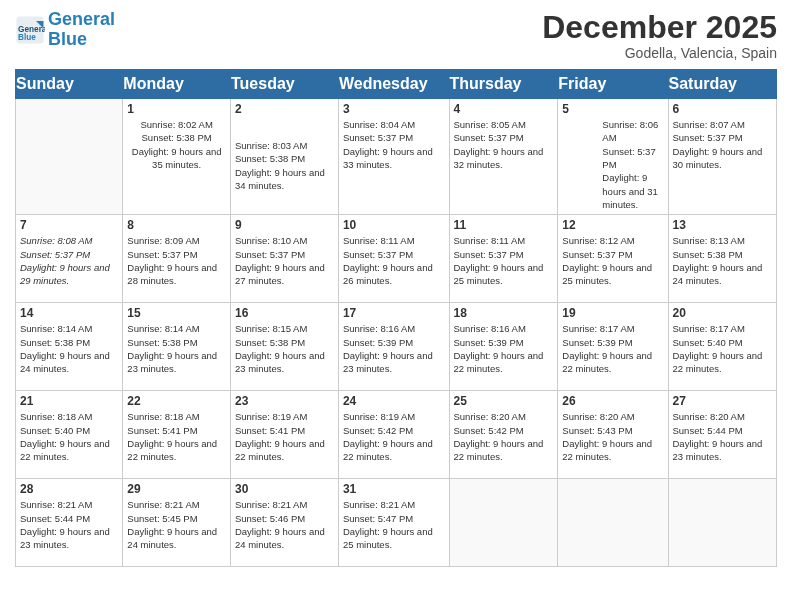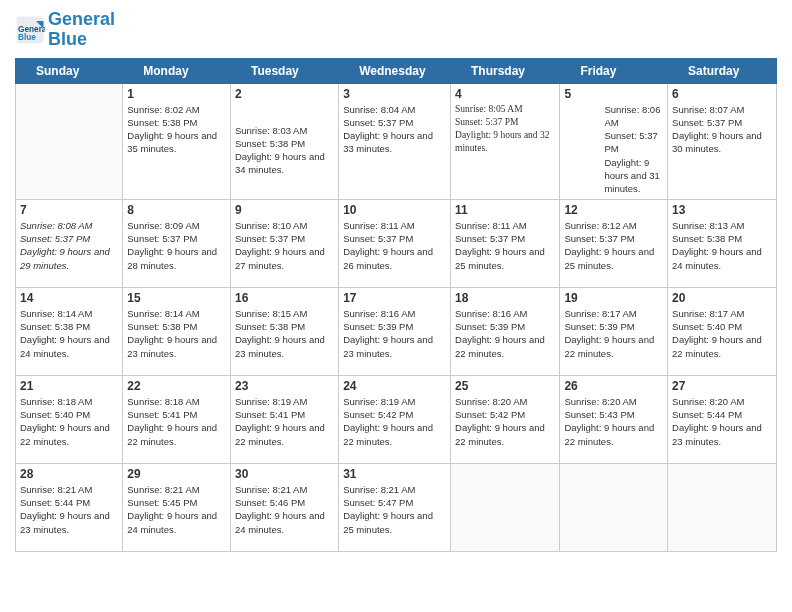--- a/index.html
+++ b/index.html
@@ -54,23 +54,23 @@
       color: #555;
     }
     .calendar {
       width: 100%;
       border-collapse: collapse;
       border: 1px solid #ccc;
     }
     .calendar th {
       background-color: #2e6da4;
       color: #fff;
-      font-size: 12px;
+      font-size: 16px;
       font-weight: bold;
-      padding: 5px 20px;
+      padding: 5px 0;
       text-align: left;
       border: 1px solid #2e6da4;
     }
     .calendar td {
       border: 1px solid #ccc;
       vertical-align: top;
       padding: 3px 4px;
       width: 113px;
       min-height: 75px;
       height: 88px;
@@ -110,59 +110,61 @@
         <text x="4" y="33" font-size="11" font-weight="bold" fill="#2980b9">Blue</text>
         <polygon points="28,8 38,8 38,18" fill="#2980b9"></polygon>
       </svg>
       <div>
         <div class="logo-text">
           <span>General</span><br><span style="color:#2980b9">Blue</span>
         </div>
       </div>
     </div>
     <div class="title-area">
+      <div class="month-title">December 2025</div>
+      <div class="location">Godella, Valencia, Spain</div>
     </div>
   </div>
 
   <table class="calendar">
     <thead>
       <tr>
       <th>Sunday</th>
           <th>Monday</th>
           <th>Tuesday</th>
           <th>Wednesday</th>
           <th>Thursday</th>
           <th>Friday</th>
           <th>Saturday</th>
         </tr>
     </thead>
     <tbody id="calendar-body">
     <tr>
           <td class="empty"></td>
           <td>
             <div class="day-number">1</div>
-            <div class="day-info" style="white-space: pre-line;">Sunrise: 8:02 AM
+            <div class="day-info" style="white-space: pre-line; text-align: center;">Sunrise: 8:02 AM
 Sunset: 5:38 PM
 Daylight: 9 hours and 35 minutes.</div>
           </td>
           <td>
             <div class="day-number">2</div>
             <div class="day-info" style="white-space: pre-line; margin-top: 23px;">Sunrise: 8:03 AM
 Sunset: 5:38 PM
 Daylight: 9 hours and 34 minutes.</div>
           </td>
           <td>
             <div class="day-number">3</div>
             <div class="day-info" style="white-space: pre-line;">Sunrise: 8:04 AM
 Sunset: 5:37 PM
 Daylight: 9 hours and 33 minutes.</div>
           </td>
           <td>
             <div class="day-number">4</div>
-            <div class="day-info" style="white-space: pre-line; font-family: Liberation Serif, serif;">Sunrise: 8:05 AM
+            <div class="day-info" style="white-space: pre-line;">Sunrise: 8:05 AM
 Sunset: 5:37 PM
 Daylight: 9 hours and 32 minutes.</div>
           </td>
           <td>
             <div class="day-number">5</div>
             <div class="day-info" style="white-space: pre-line; margin-left: 40px;">Sunrise: 8:06 AM
 Sunset: 5:37 PM
 Daylight: 9 hours and 31 minutes.</div>
           </td>
           <td>

